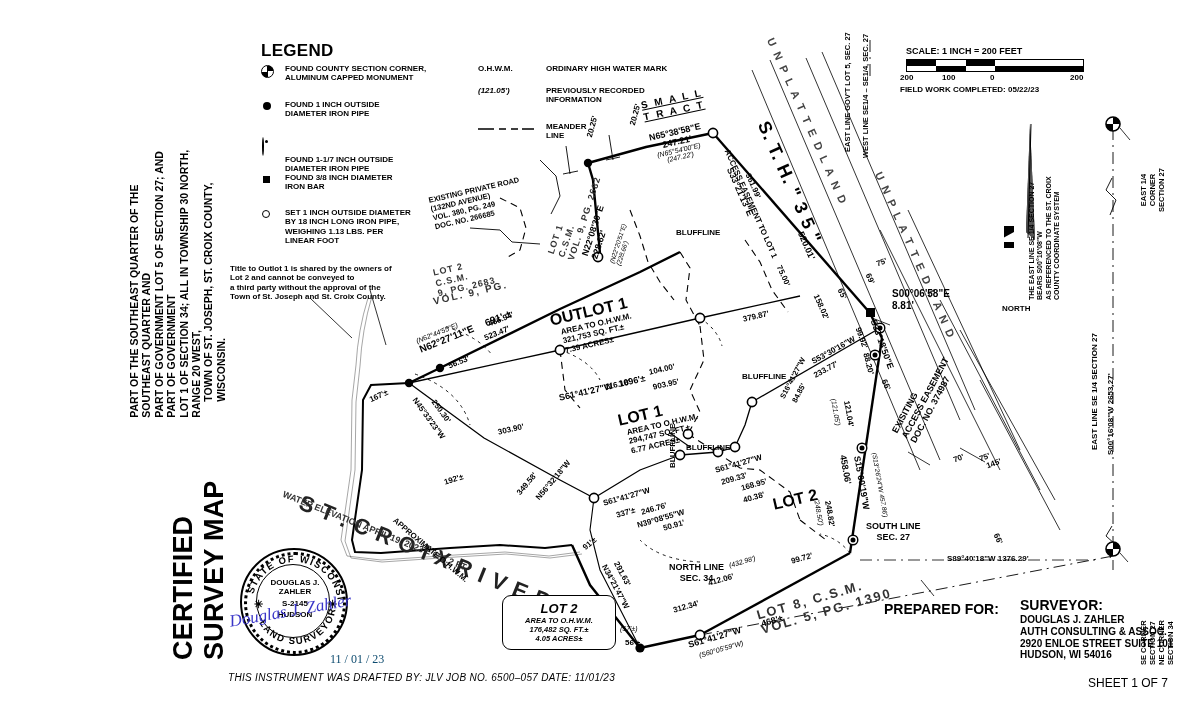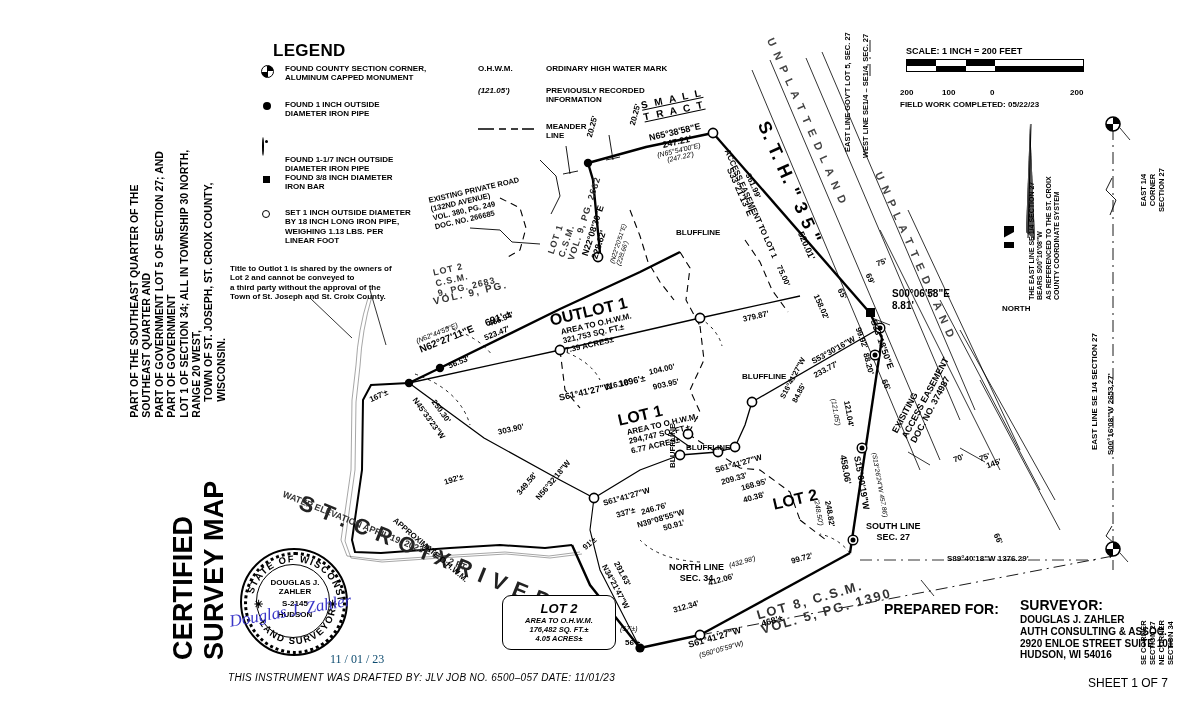--- a/index.html
+++ b/index.html
@@ -207,21 +207,21 @@
       <div class="b" style="font-size:27px;letter-spacing:0.2px;">CERTIFIED SURVEY MAP</div>
       <div class="b lh" style="font-size:10.5px;padding-bottom:3px;">
         <div>PART OF THE SOUTHEAST QUARTER OF THE SOUTHEAST QUARTER AND</div>
         <div>PART OF GOVERNMENT LOT 5 OF SECTION 27; AND PART OF GOVERNMENT</div>
         <div>LOT 1 OF SECTION 34; ALL IN TOWNSHIP 30 NORTH,  RANGE 20 WEST,</div>
         <div style="padding-left:16px;">TOWN OF ST. JOSEPH, ST. CROIX COUNTY, WISCONSIN.</div>
       </div>
     </div>
   </div>
 
-  <div class="abs" style="left:273px;top:41px;width:220px;">
+  <div class="abs" style="left:261px;top:41px;width:220px;">
     <div class="b" style="font-size:17px;letter-spacing:0.3px;">LEGEND</div>
   </div>
 
   <div class="abs" style="left:261px;top:64px;width:220px;">
     <span class="sym sym-section" style="left:0;top:1px;"></span>
     <div class="b t8 lh" style="margin-left:24px;">
       <div>FOUND COUNTY SECTION CORNER,</div>
       <div>ALUMINUM CAPPED MONUMENT</div>
     </div>
   </div>
@@ -299,21 +299,21 @@
         <div class="sb-blk" style="flex:1"></div>
         <div class="sb-wht" style="flex:3"></div>
       </div>
       <div class="scalerow">
         <div class="sb-wht" style="flex:1"></div>
         <div class="sb-blk" style="flex:1"></div>
         <div class="sb-wht" style="flex:1"></div>
         <div class="sb-blk" style="flex:3"></div>
       </div>
     </div>
-    <div style="position:relative;height:12px;width:190px;margin-top:16px;">
+    <div style="position:relative;height:12px;width:190px;margin-top:1px;">
       <span class="abs b t8" style="left:0;">200</span>
       <span class="abs b t8" style="left:42px;">100</span>
       <span class="abs b t8" style="left:90px;">0</span>
       <span class="abs b t8" style="left:170px;">200</span>
     </div>
     <div class="b t8" style="margin-top:0;">FIELD WORK COMPLETED:  05/22/23</div>
   </div>
 
   <svg class="abs" style="left:1004px;top:120px;" width="48" height="180" viewBox="0 0 48 180">
     <path d="M26,4 L31,120 L22,112 Z" fill="#000"></path>

